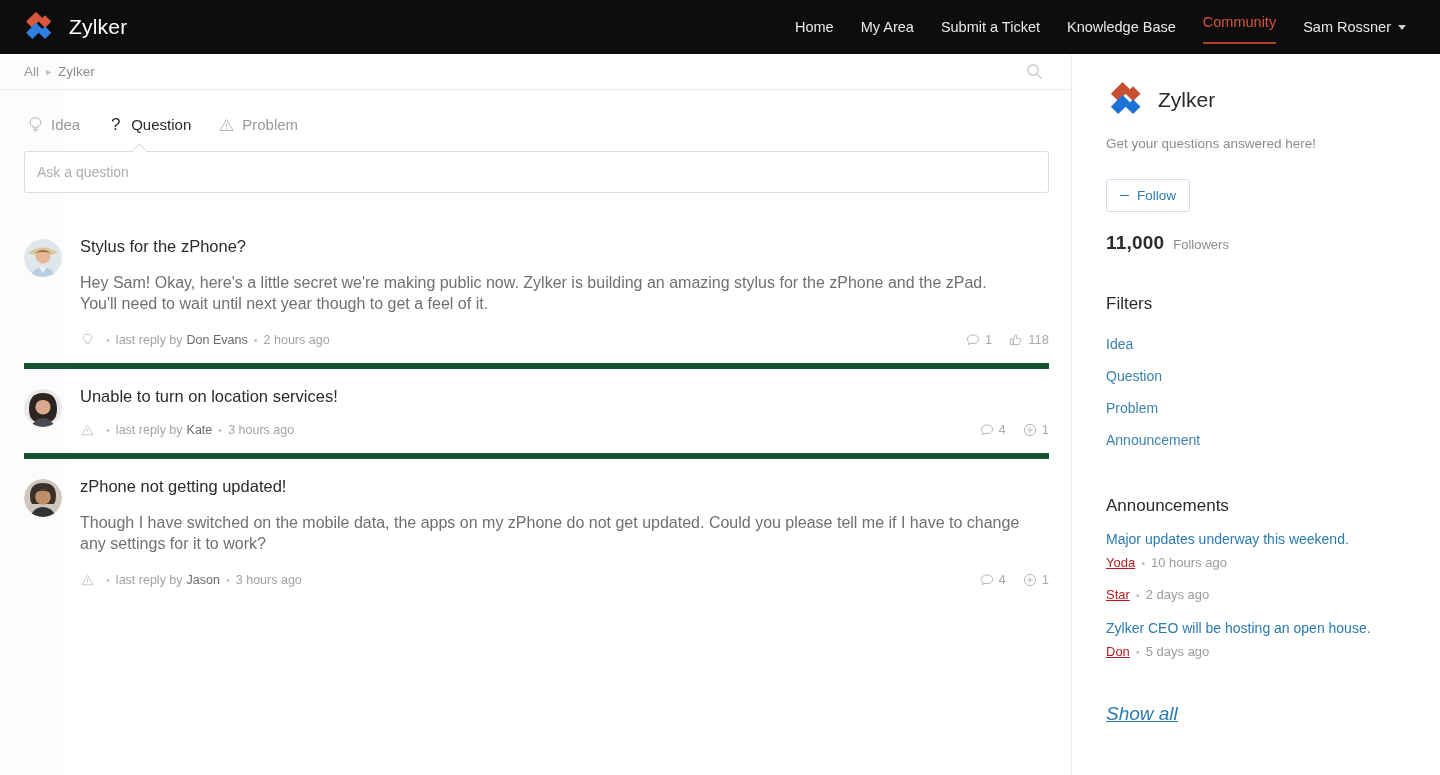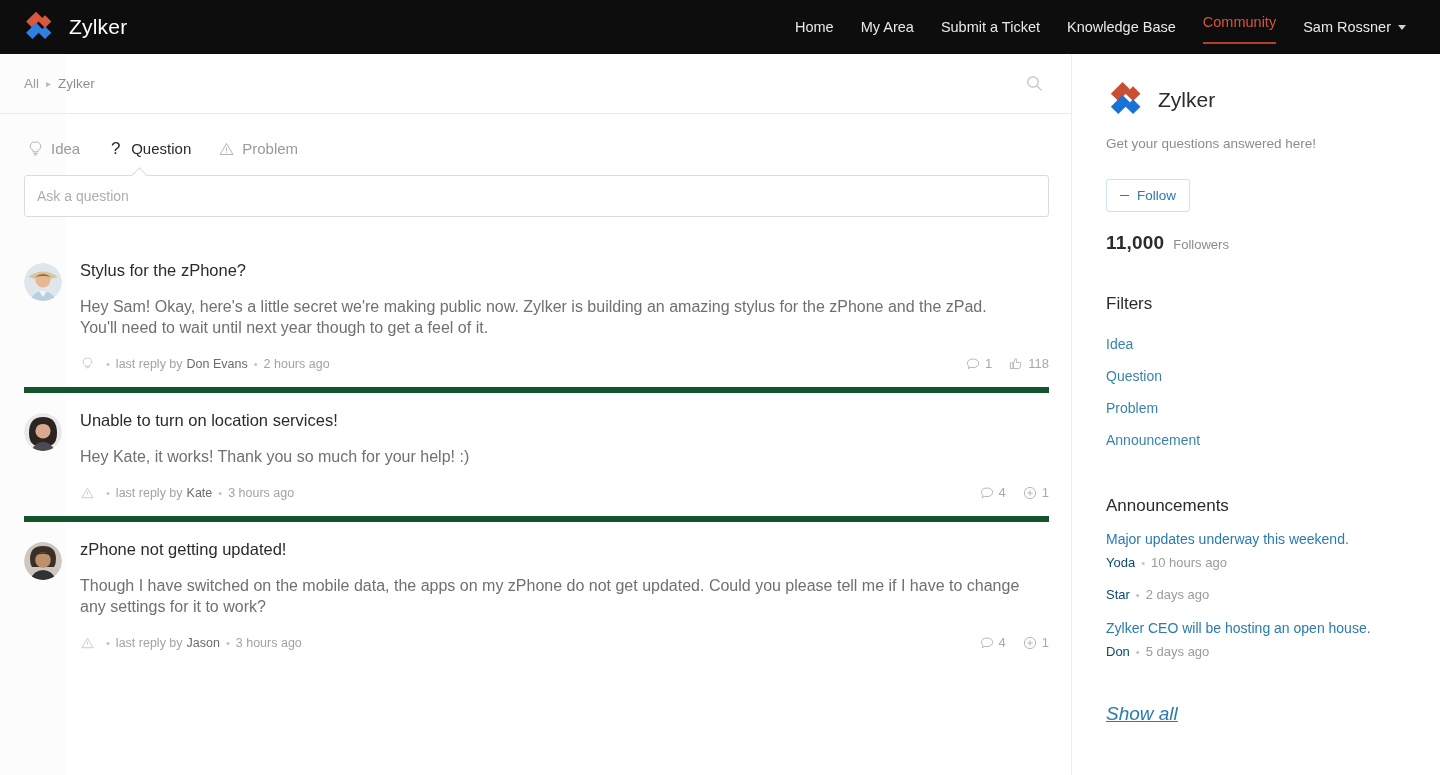--- a/index.html
+++ b/index.html
@@ -50,21 +50,21 @@
     display: inline-block;
   }
 
   
   .page { display: flex; height: 721px; }
   .left-col { width: 1071px; position: relative; background:#fff; }
   .left-rail { position:absolute; left:0; top:0; width:65px; height:100%; background:#fcfcfc; }
 
   
   .crumbbar {
-    height: 60px;
+    height: 36px;
     border-bottom: 1px solid #ebebeb;
     display: flex;
     align-items: center;
     padding: 0 22px 0 24px;
     position: relative;
   }
   .crumbs { display:flex; align-items:center; gap:7px; font-size:13.5px; color:#9b9b9b; }
   .crumb { color:#9b9b9b; text-decoration:none; cursor:pointer; }
   .crumb-sep { color:#b9b9b9; font-size:10px; }
   .crumb.current { color:#8e8e8e; }
@@ -210,21 +210,21 @@
   .ann-title {
     display:block;
     font-size:14px;
     color:#2a7ab0;
     text-decoration:none;
     line-height:19px;
     margin-bottom: 6px;
     cursor:pointer;
   }
   .ann-meta { font-size:13px; color:#9b9b9b; display:flex; align-items:center; }
-  .ann-author { color:#0c4a6e; }
+  .ann-author { color:#b91c1c;text-decoration:underline; }
   .show-all {
     display:inline-block;
     margin-top: 27px;
     font-size:19px;
     color:#2a7ab0;
     text-decoration:underline;
     cursor:pointer;
     font-style:italic;
   }
 </style>
@@ -364,21 +364,20 @@
             <svg viewBox="0 0 38 38">
               <circle cx="19" cy="19" r="19" fill="#e9e9ea"></circle>
               <path d="M5 20 q0 -16 14 -16 q14 0 14 16 q0 9 -5 12 H10 q-5 -3 -5 -12 Z" fill="#2c2420"></path>
               <circle cx="19" cy="18" r="7.6" fill="#d8a98c"></circle>
               <path d="M11 13 q8 -7 16 0 q-8 -4 -16 0 Z" fill="#2c2420"></path>
               <path d="M7 38 q4 -9 12 -9 q8 0 12 9 Z" fill="#4a4a52"></path>
             </svg>
           </div>
           <div class="post-body">
             <div class="post-title">Unable to turn on location services!</div>
-            <div class="post-text">Hey Kate, it works! Thank you so much for your help! :)</div>
             <div class="post-meta">
               <span class="meta-ico">
                 <svg width="13" height="12" viewBox="0 0 15 14">
                   <path d="M7.5 1.5 L14 12.5 L1 12.5 Z" fill="none" stroke="#c4c4c4" stroke-width="1"></path>
                   <line x1="7.5" y1="5.6" x2="7.5" y2="9" stroke="#c4c4c4" stroke-width="1"></line>
                 </svg>
               </span>
               <span class="dot">•</span>
               <span>last reply by</span>
               <span class="meta-author" style="margin-left:4px">Kate</span>

